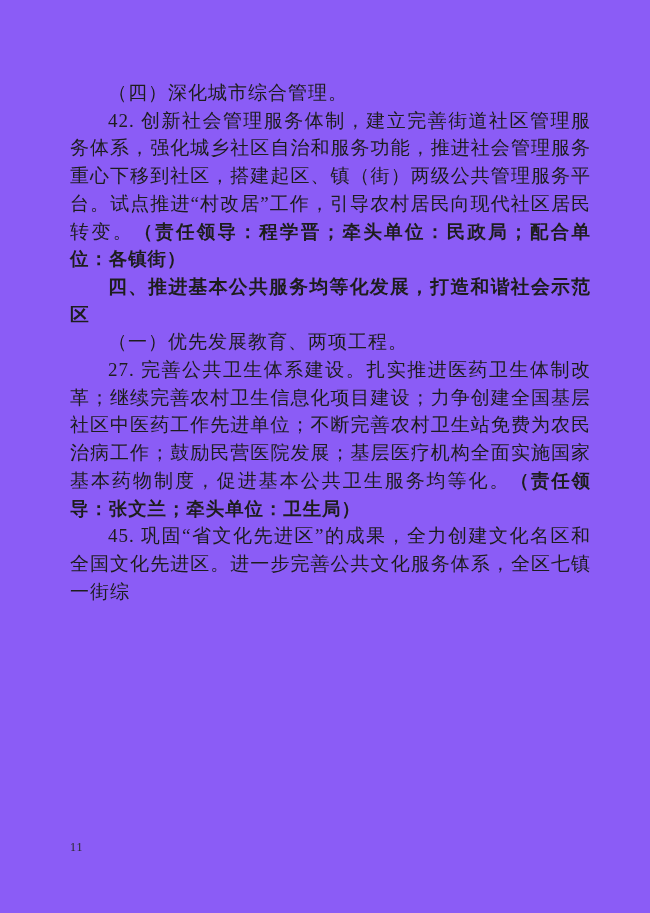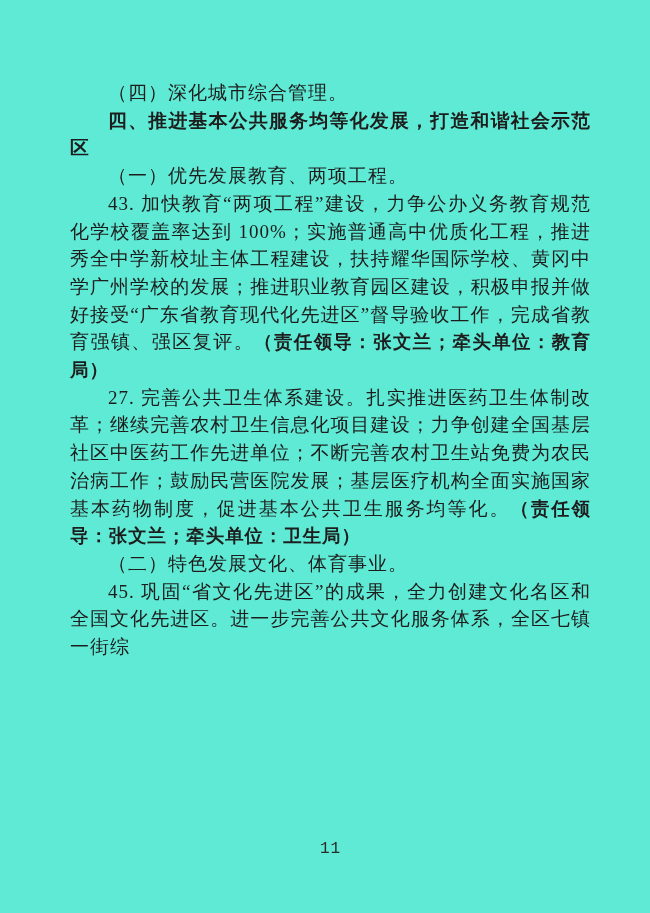--- a/index.html
+++ b/index.html
@@ -4,21 +4,21 @@
 <style>
   html, body {
     margin: 0;
     padding: 0;
     background: #ffffff;
   }
   .page {
     position: relative;
     width: 650px;
     height: 913px;
-    background: #5eead4;
+    background: #8b5cf6;
     overflow: hidden;
     font-family: "Liberation Serif", "DejaVu Serif", serif;
     color: #1d1d1d;
   }
   .text-block {
     position: absolute;
     left: 70px;
     top: 79px;
     width: 521px;
   }
@@ -43,34 +43,32 @@
   .para.heading .run {
     font-weight: bold;
     font-family: "Liberation Sans", "DejaVu Sans", sans-serif;
     font-size: 18.8px;
   }
   .page-number {
     position: absolute;
     left: 70px;
     top: 840px;
     width: 521px;
-    text-align: center;
-    font-size: 16px;
+    font-size: 12px;
     letter-spacing: 1px;
     color: #2a2a2a;
-    font-family: Liberation Mono, monospace;
+    font-family: Liberation Serif, serif;
   }
 </style>
 </head>
 <body>
 
 <div class="page">
   <div class="text-block" id="doc-body">
       <p class="para sub-heading"><span class="run">（四）深化城市综合管理。</span></p>
+      <p class="para body"><span class="run">42. 创新社会管理服务体制，建立完善街道社区管理服务体系，强化城乡社区自治和服务功能，推进社会管理服务重心下移到社区，搭建起区、镇（街）两级公共管理服务平台。试点推进“村改居”工作，引导农村居民向现代社区居民转变。</span><span class="run bold">（责任领导：程学晋；牵头单位：民政局；配合单位：各镇街）</span></p>
       <p class="para heading"><span class="run bold">四、推进基本公共服务均等化发展，打造和谐社会示范区</span></p>
       <p class="para sub-heading"><span class="run">（一）优先发展教育、两项工程。</span></p>
-      <p class="para body"><span class="run">43. 加快教育“两项工程”建设，力争公办义务教育规范化学校覆盖率达到 100%；实施普通高中优质化工程，推进秀全中学新校址主体工程建设，扶持耀华国际学校、黄冈中学广州学校的发展；推进职业教育园区建设，积极申报并做好接受“广东省教育现代化先进区”督导验收工作，完成省教育强镇、强区复评。</span><span class="run bold">（责任领导：张文兰；牵头单位：教育局）</span></p>
       <p class="para body"><span class="run">27. 完善公共卫生体系建设。扎实推进医药卫生体制改革；继续完善农村卫生信息化项目建设；力争创建全国基层社区中医药工作先进单位；不断完善农村卫生站免费为农民治病工作；鼓励民营医院发展；基层医疗机构全面实施国家基本药物制度，促进基本公共卫生服务均等化。</span><span class="run bold">（责任领导：张文兰；牵头单位：卫生局）</span></p>
-      <p class="para sub-heading"><span class="run">（二）特色发展文化、体育事业。</span></p>
       <p class="para body"><span class="run">45. 巩固“省文化先进区”的成果，全力创建文化名区和全国文化先进区。进一步完善公共文化服务体系，全区七镇一街综</span></p>
     </div>
   <div class="page-number">11</div>
 </div>
 
 </body></html>

